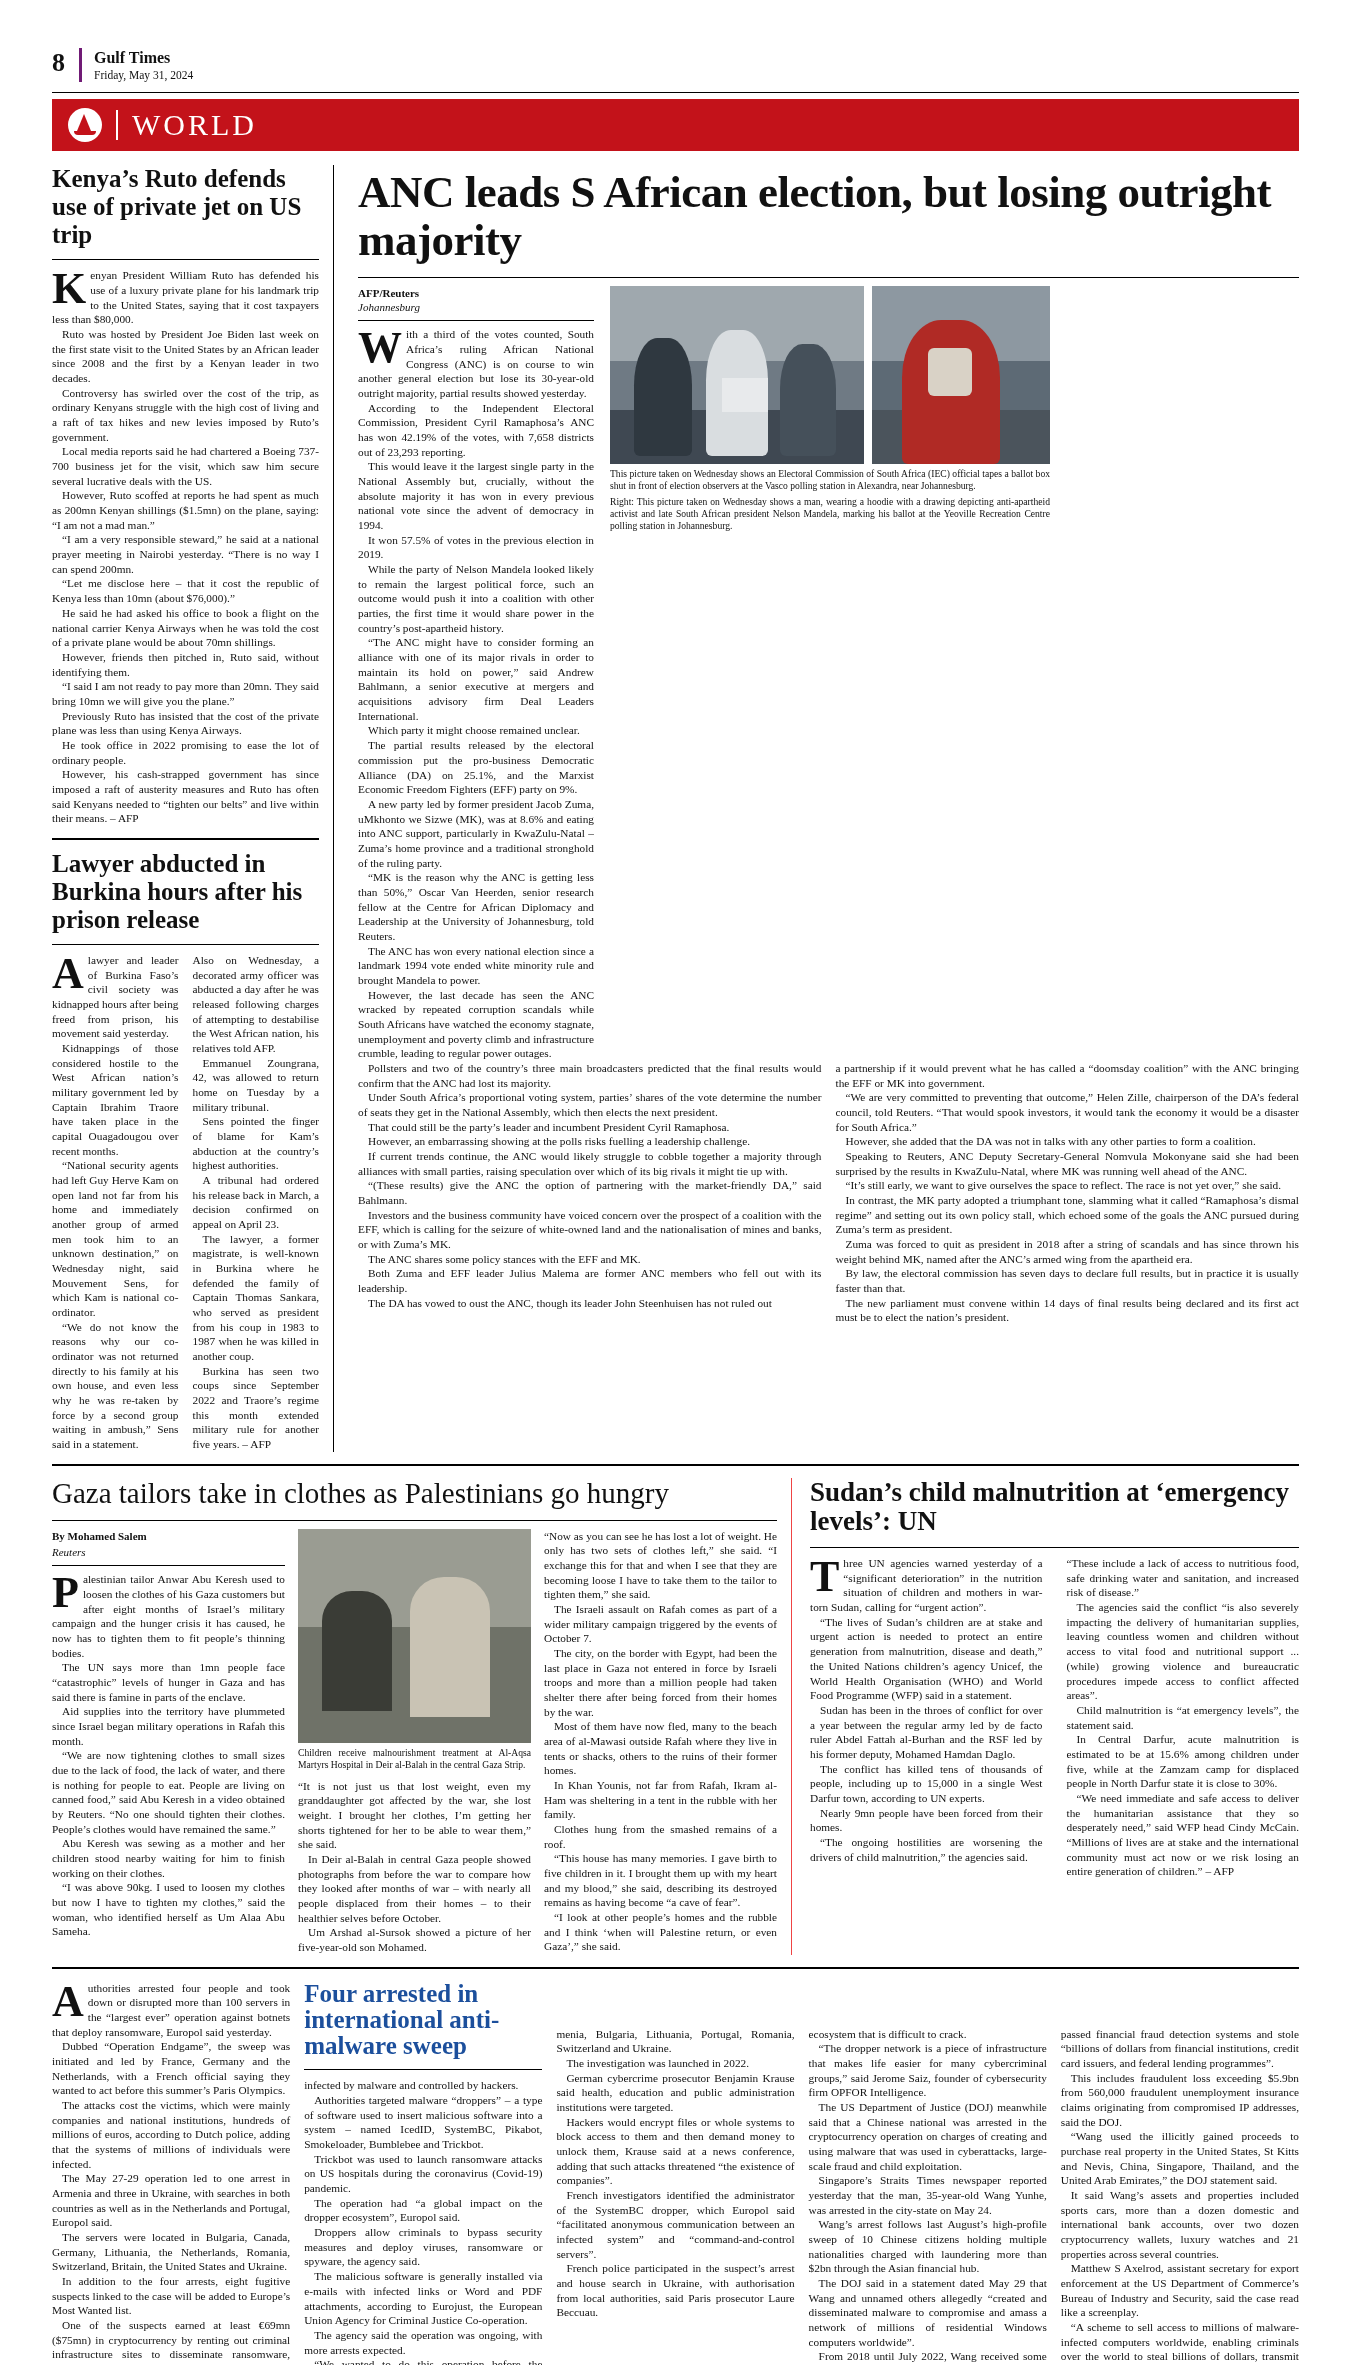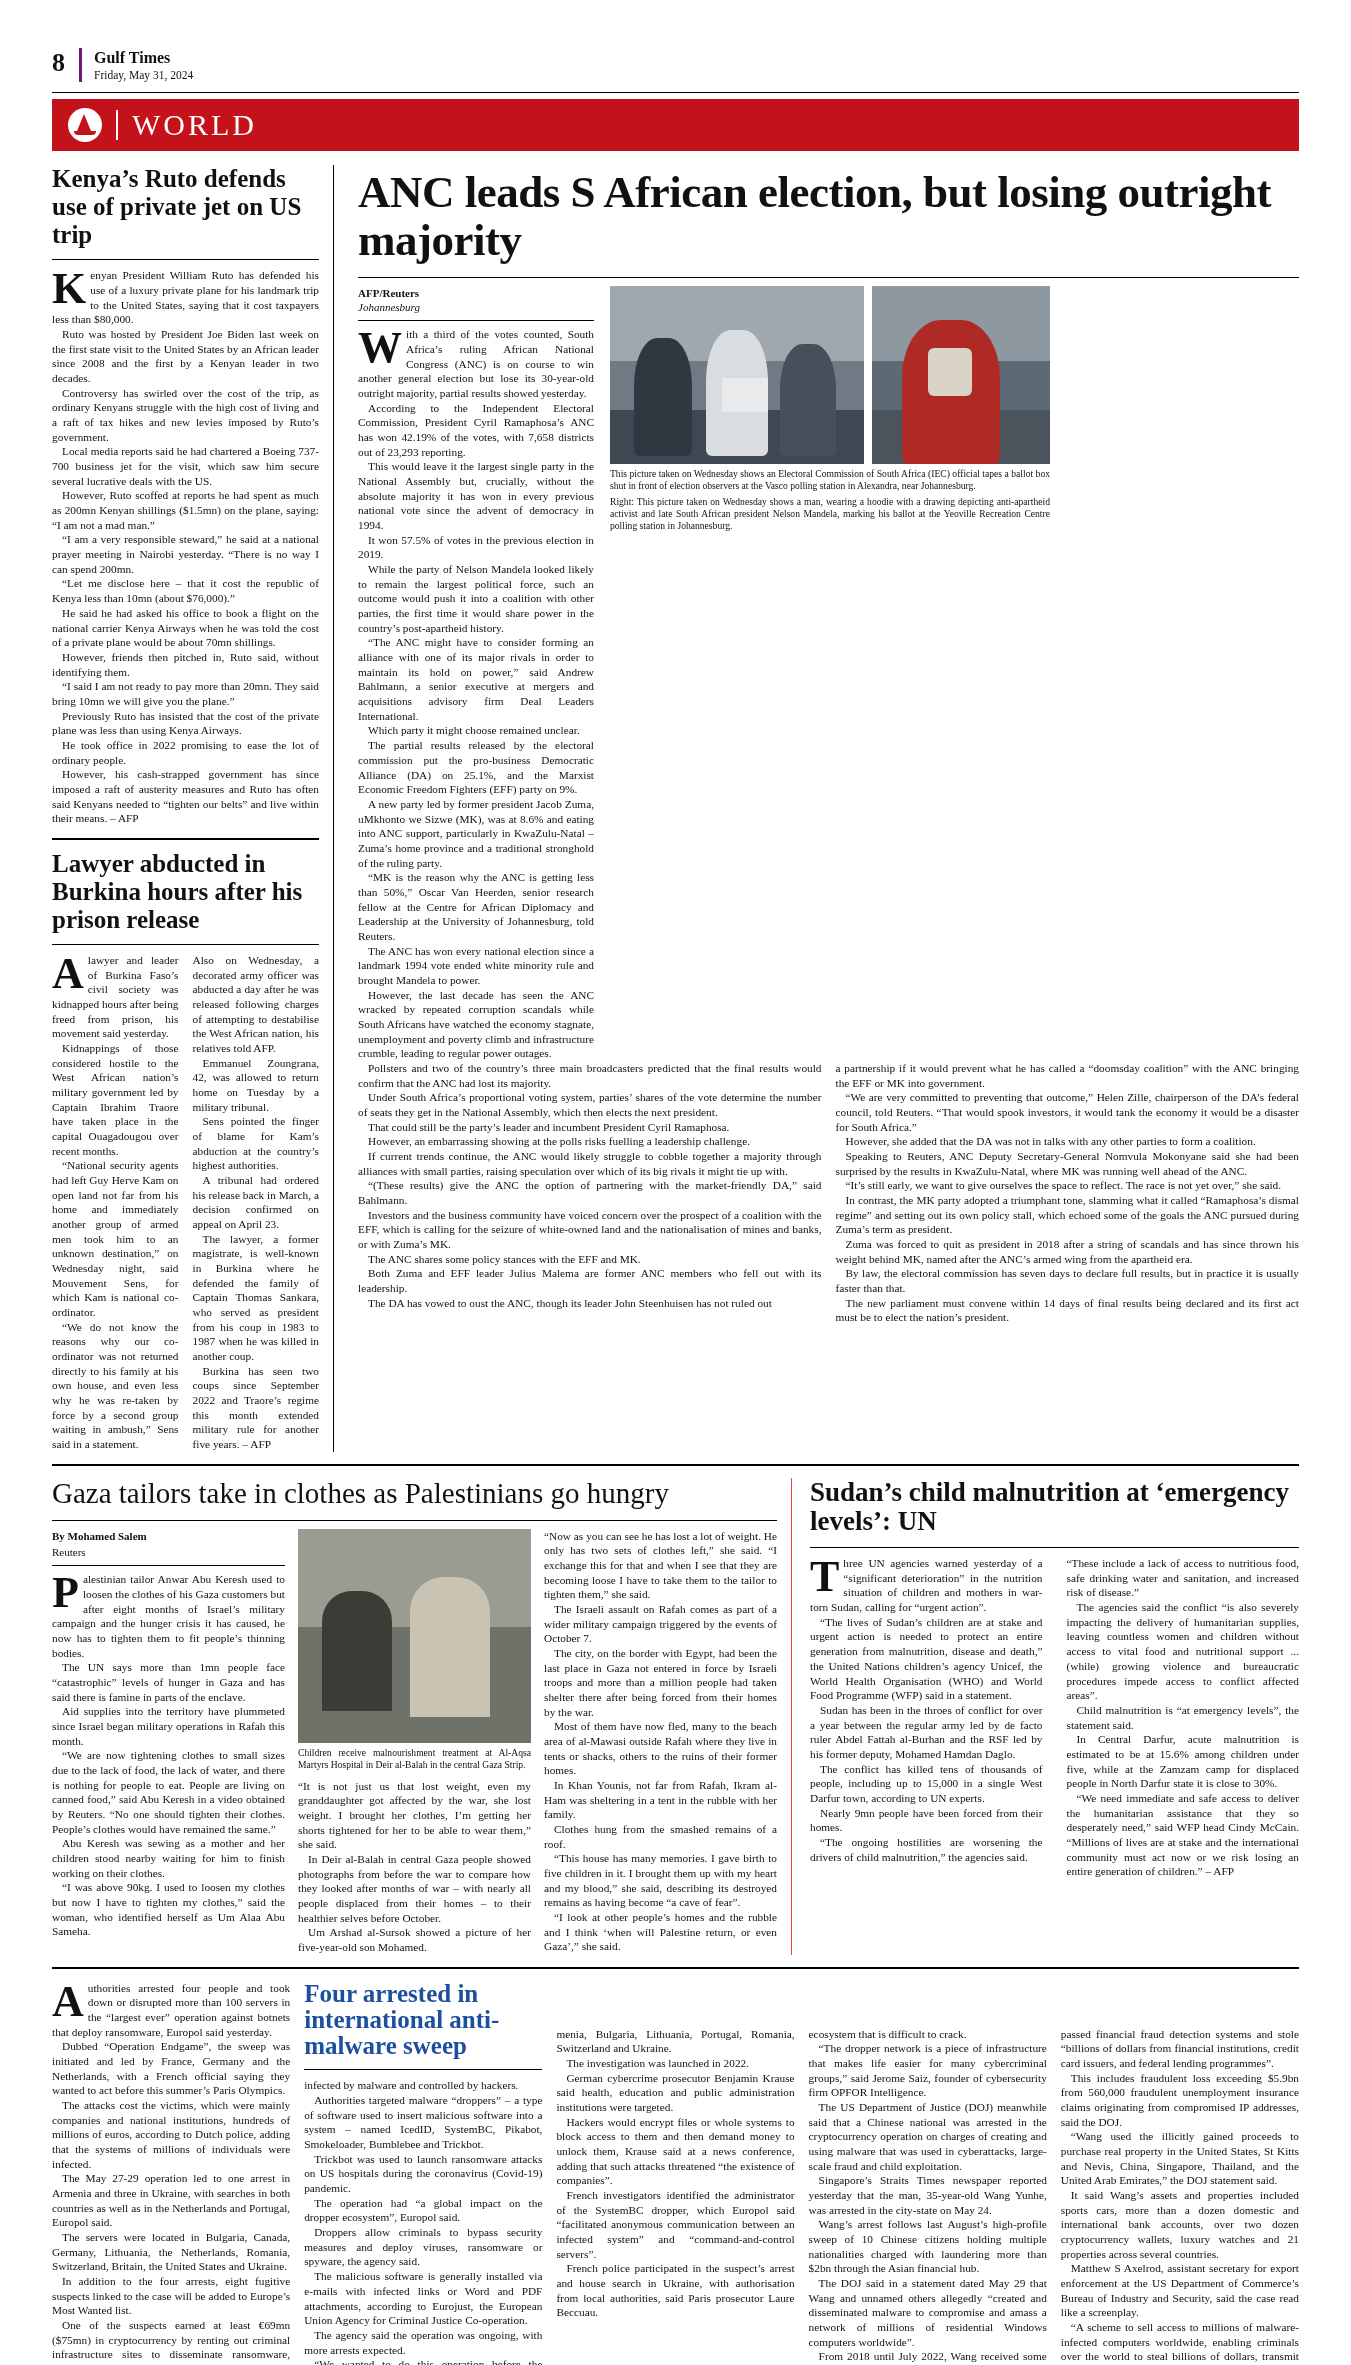--- a/index.html
+++ b/index.html
@@ -371,21 +371,21 @@
   <div class="hr-thick"></div>
 
   <div class="mid">
 
     <div class="gaza">
       <h2 class="head-wide">Gaza tailors take in clothes as Palestinians go hungry</h2>
       <div class="hr-thin"></div>
       <div class="gaza-cols">
         <div class="c">
           <div class="byline">By Mohamed Salem</div>
-          <div class="byline" style="font-weight:normal;">Reuters</div>
+          <div class="byline" style="font-weight:normal;font-style:italic;">Reuters</div>
           <div class="hr-thin" style="margin:6px 0;"></div>
           <p class="body dropcap">Palestinian tailor Anwar Abu Keresh used to loosen the clothes of his Gaza customers but after eight months of Israel’s military campaign and the hunger crisis it has caused, he now has to tighten them to fit people’s thinning bodies.</p>
           <p class="body">The UN says more than 1mn people face “catastrophic” levels of hunger in Gaza and has said there is famine in parts of the enclave.</p>
           <p class="body">Aid supplies into the territory have plummeted since Israel began military operations in Rafah this month.</p>
           <p class="body">“We are now tightening clothes to small sizes due to the lack of food, the lack of water, and there is nothing for people to eat. People are living on canned food,” said Abu Keresh in a video obtained by Reuters. “No one should tighten their clothes. People’s clothes would have remained the same.”</p>
           <p class="body">Abu Keresh was sewing as a mother and her children stood nearby waiting for him to finish working on their clothes.</p>
           <p class="body">“I was above 90kg. I used to loosen my clothes but now I have to tighten my clothes,” said the woman, who identified herself as Um Alaa Abu Sameha.</p>
         </div>
         <div class="c">
           <div class="gaza-photo">

